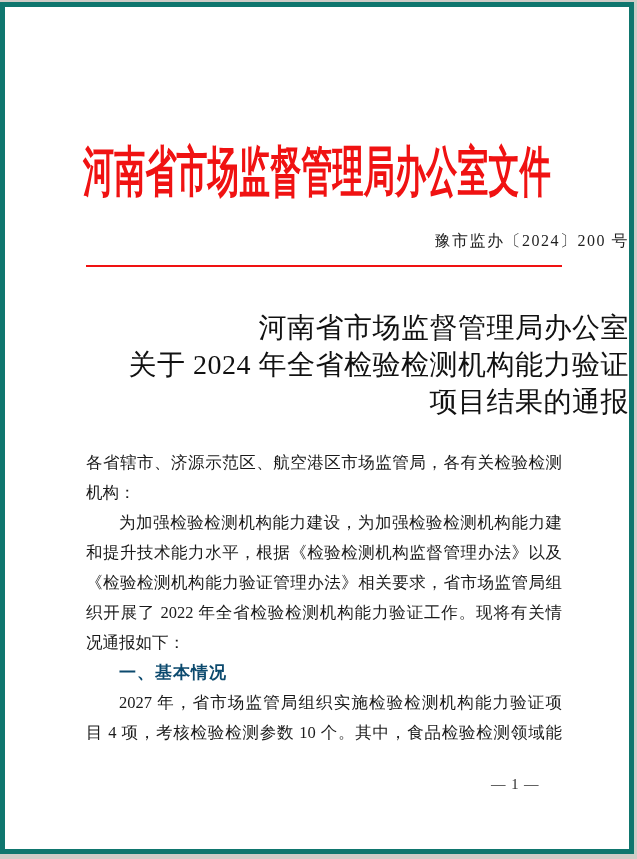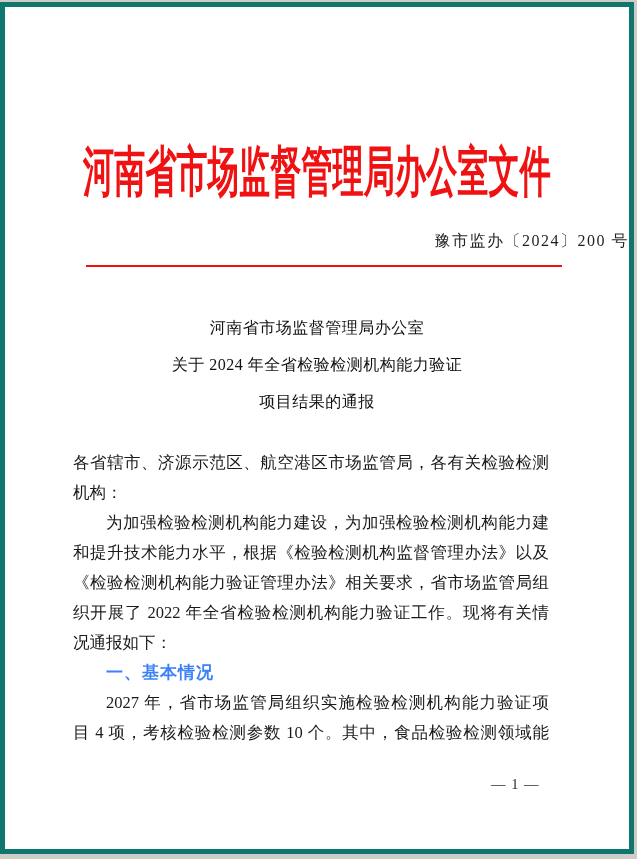--- a/index.html
+++ b/index.html
@@ -52,47 +52,47 @@
     position: absolute;
     left: 81px; top: 258px;
     width: 476px; height: 2px;
     background: #f01212;
   }
   
   .doc-title {
     position: absolute;
     left: 0; top: 302px;
     width: 100%;
-    text-align: center;
-    font-size: 16px;
+    text-align: right;
+    font-size: 28px;
     line-height: 37px;
     letter-spacing: 0.5px;
     color: #111111;
   }
   
   .body-text {
     position: absolute;
-    left: 68px; top: 441px;
+    left: 81px; top: 441px;
     width: 476px;
     font-size: 16.5px;
     line-height: 30px;
     color: #1a1a1a;
   }
   .line { height: 30px; overflow: hidden; }
   .jline {
     text-align: justify;
     text-align-last: justify;
   }
   .indent { padding-left: 33px; }
   .section-heading {
     font-weight: bold;
     font-family: "Liberation Sans", "DejaVu Sans", sans-serif;
     font-size: 17px;
     letter-spacing: 1px;
-    color: #3b82f6;
+    color: #0c4a6e;
   }
   
   .page-number {
     position: absolute;
     left: 486px; top: 769px;
     font-size: 14.5px;
     color: #2a2a2a;
     letter-spacing: 1px;
     white-space: nowrap;
   }

